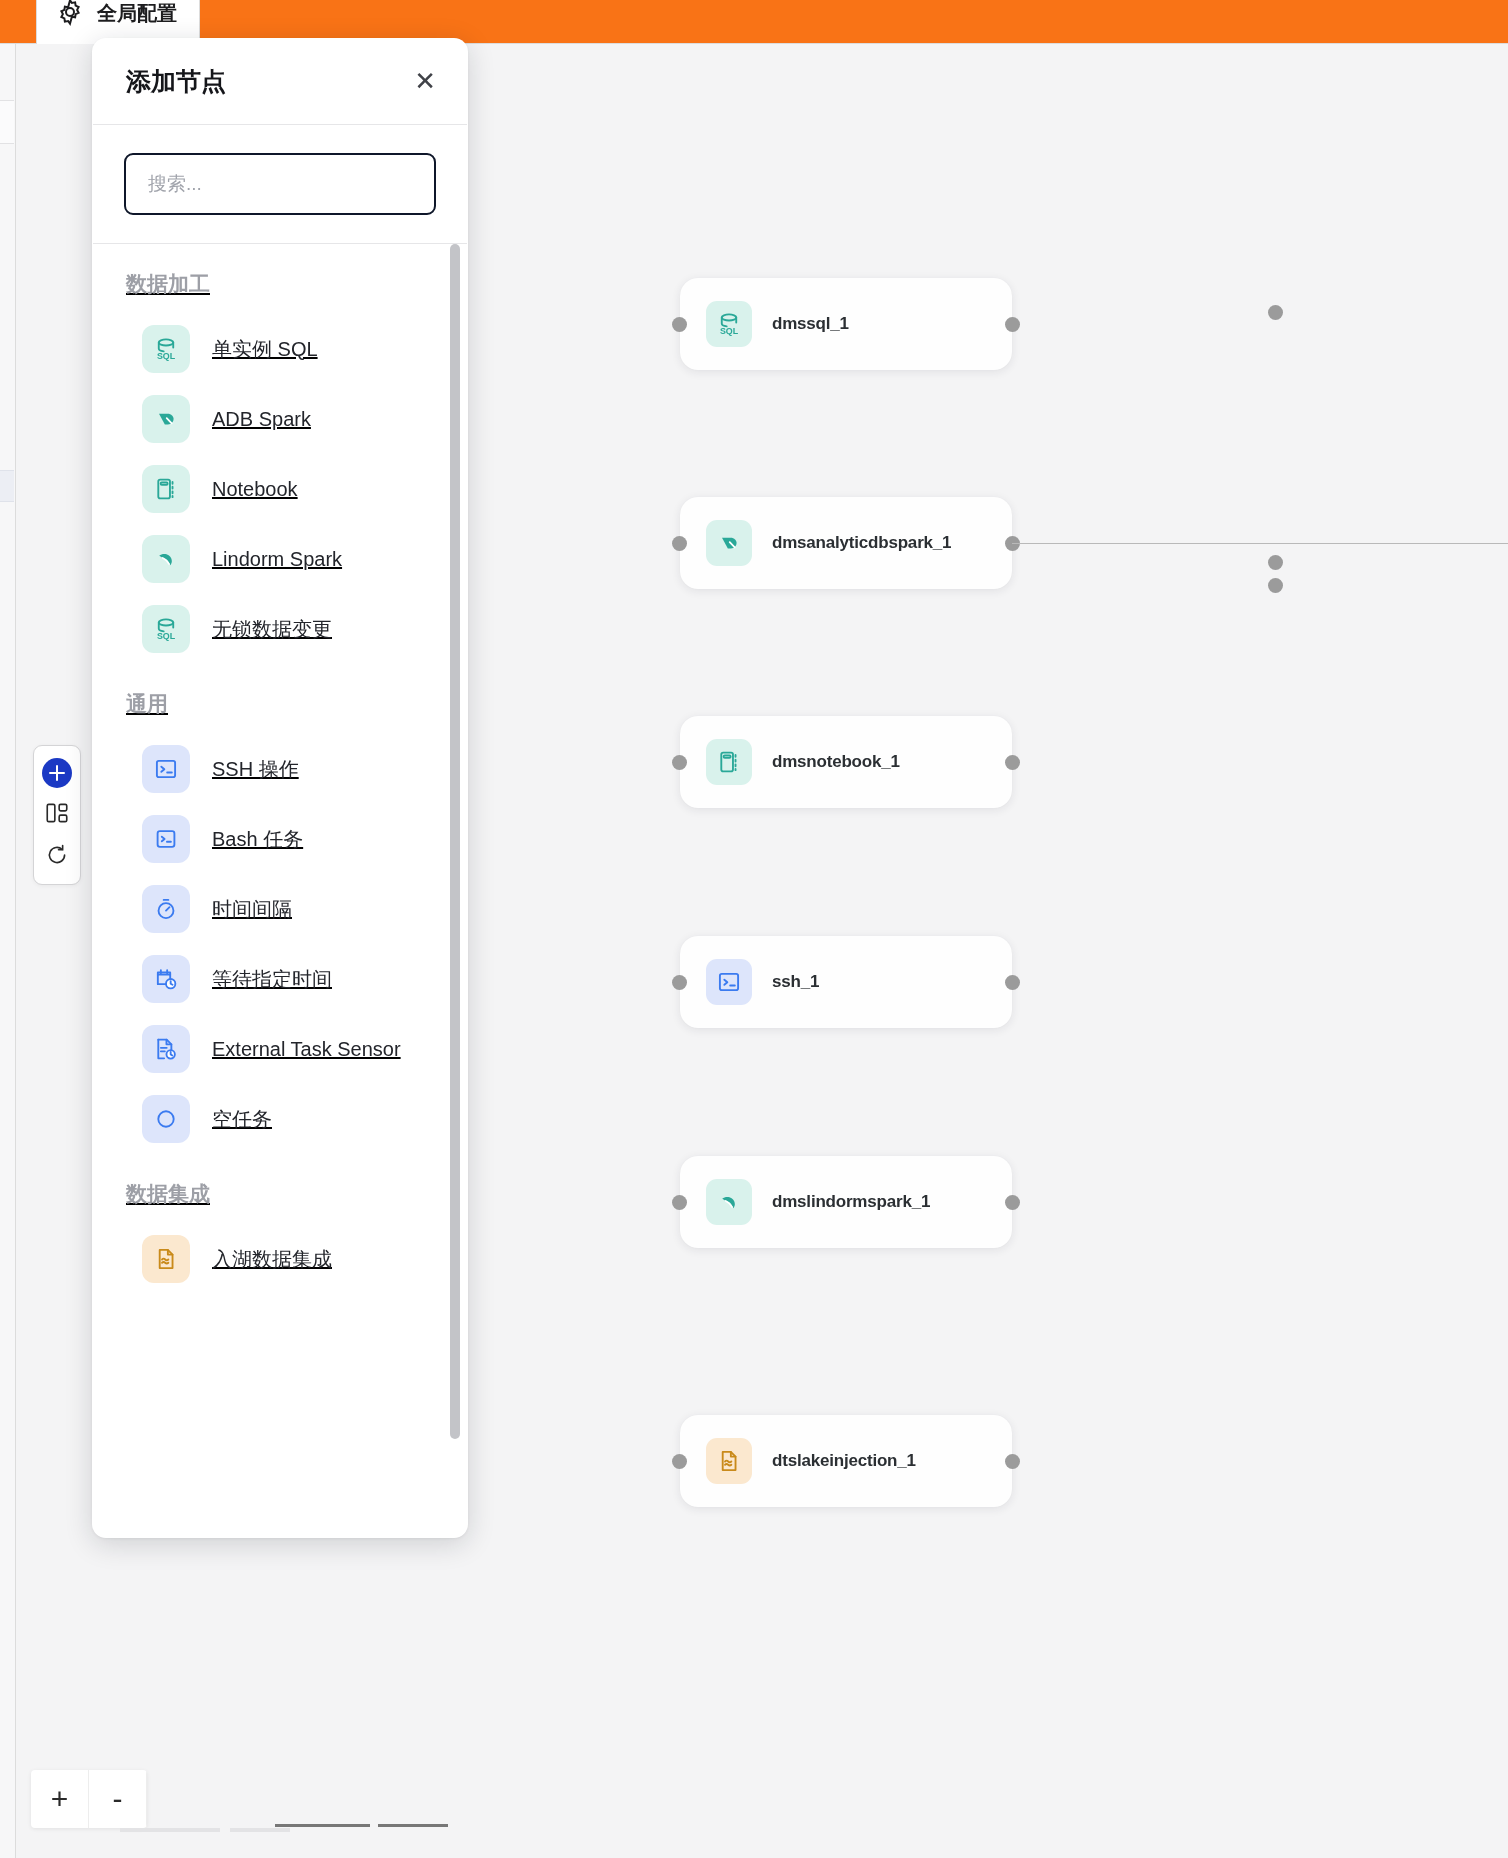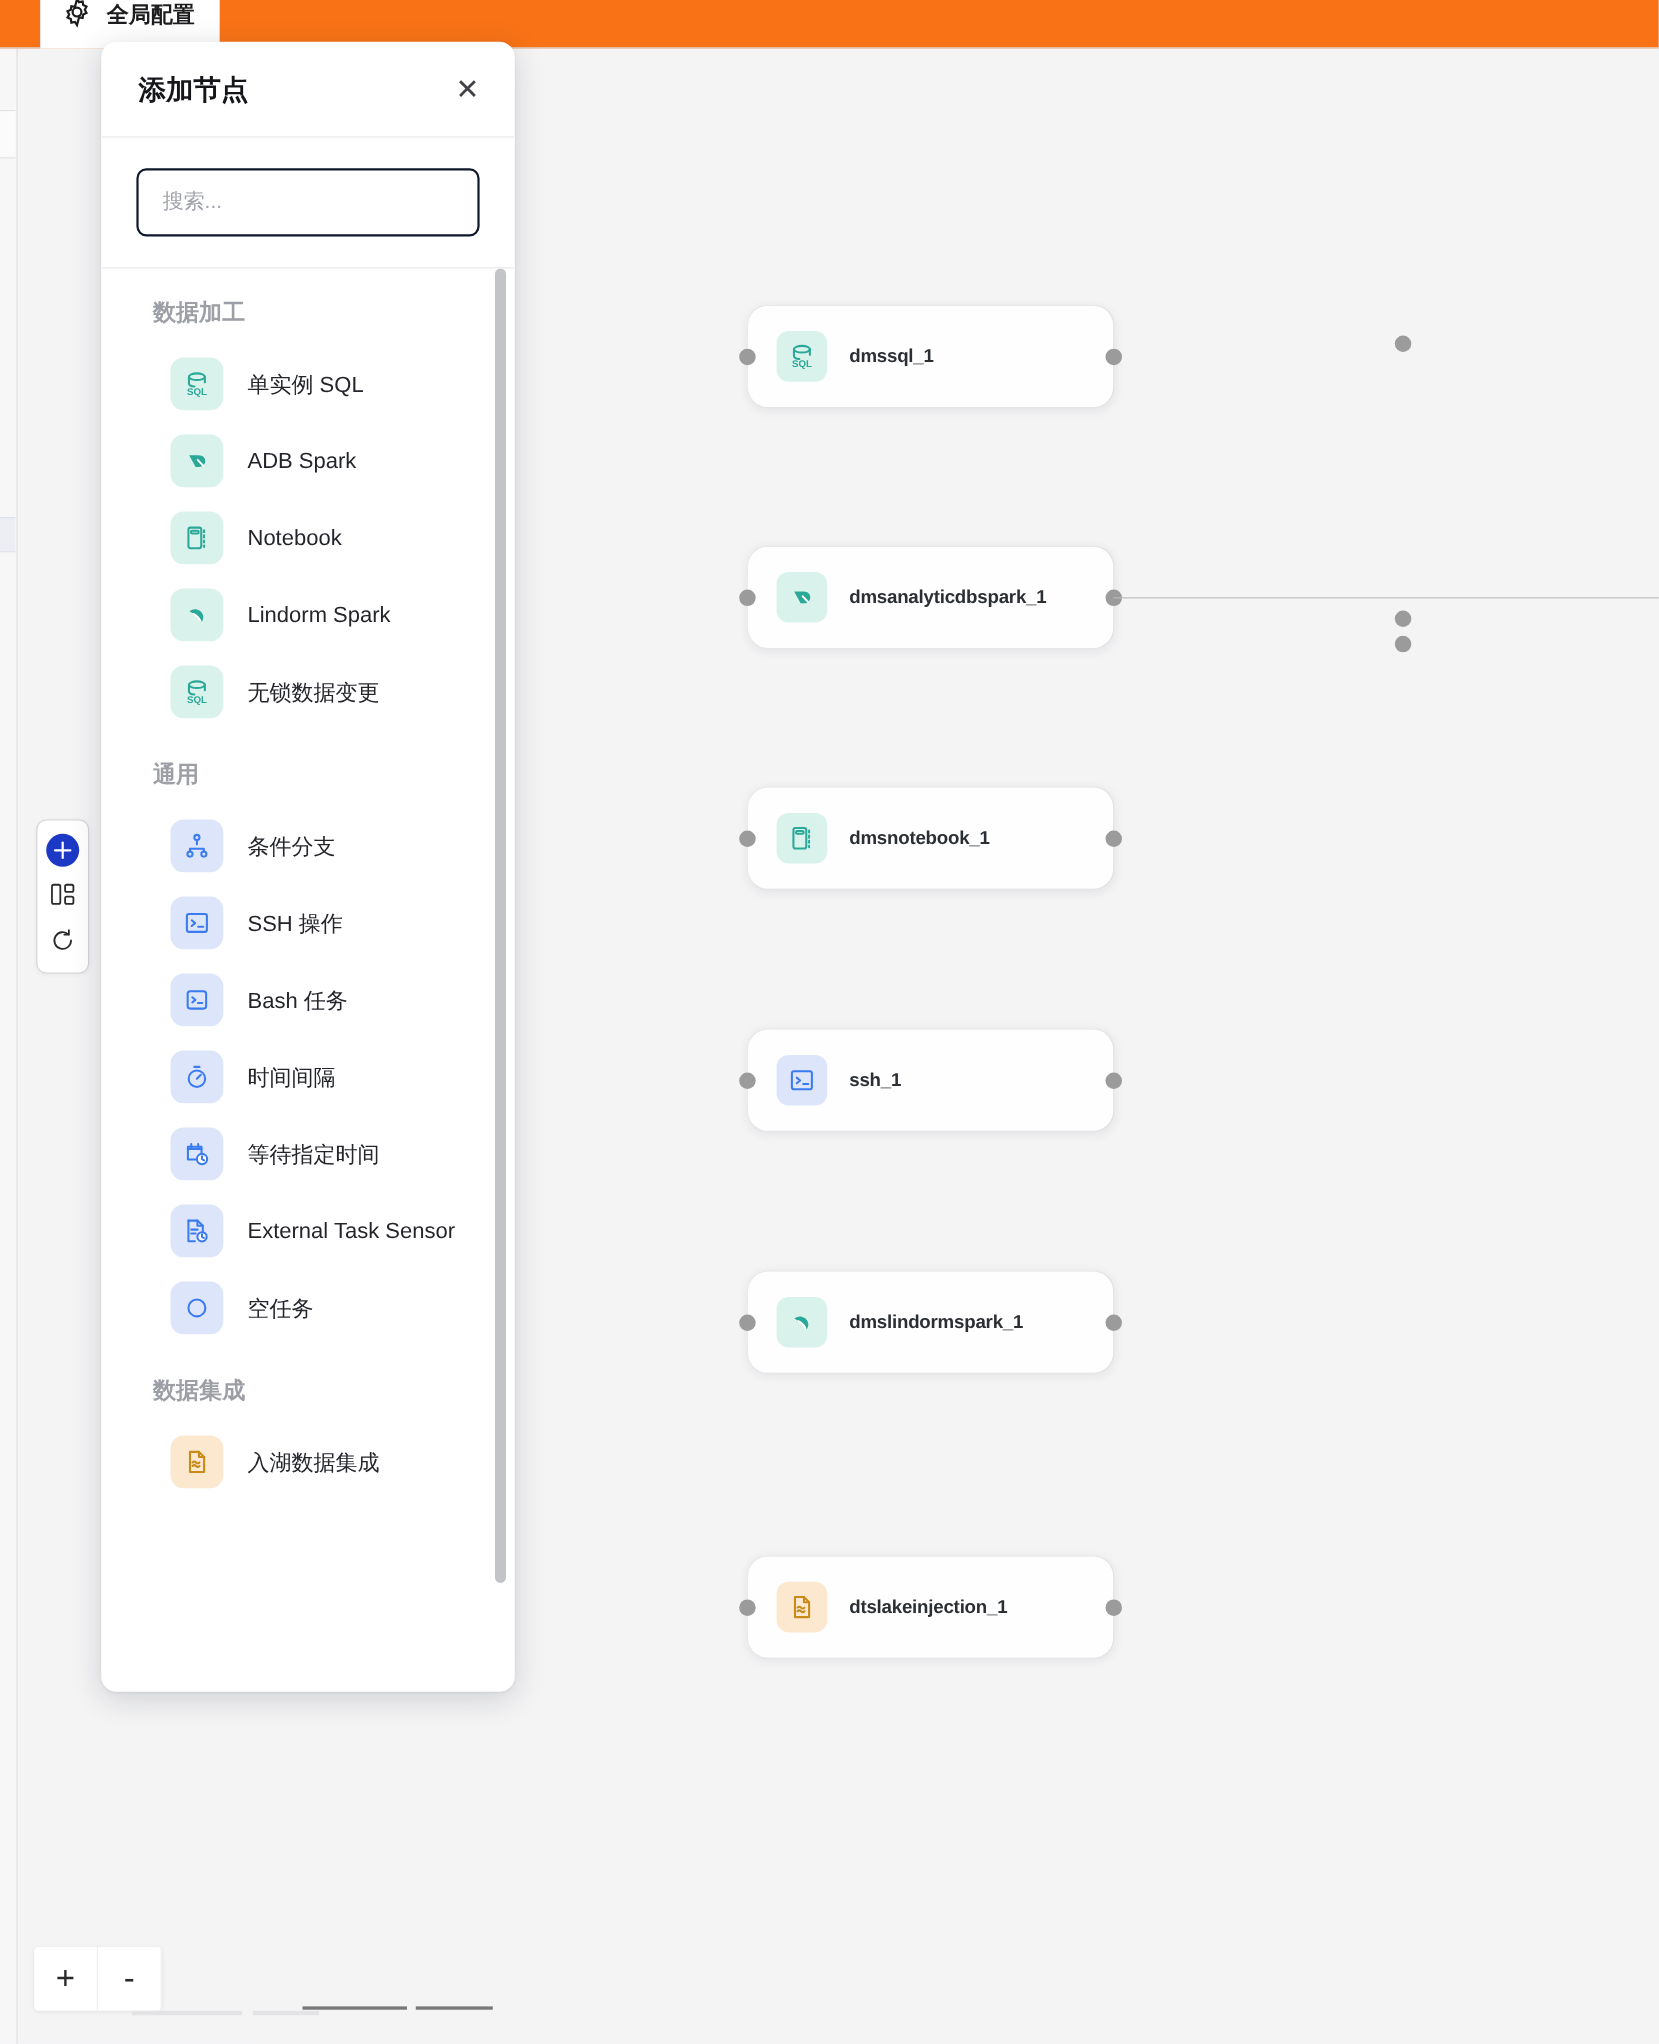--- a/index.html
+++ b/index.html
@@ -155,22 +155,23 @@
   .panel-search input {
     border: none; outline: none; width: 100%;
     font-size: 19px; color: #2b2d33;
     font-family: "Liberation Sans", "DejaVu Sans", sans-serif;
     background: transparent;
   }
   .panel-search input::placeholder { color: #a0a3ab; }
 
   .panel-list {
     flex: 1 1 auto; overflow-y: auto;
-    padding: 0 0 30px 13px;
+    padding: 0 0 30px 0;
     position: relative;
+    text-decoration: underline;
   }
   .group-title {
     font-size: 21px; font-weight: 700; color: #9d9fa6;
     padding: 26px 0 16px 34px;
   }
   .list-item {
     display: flex; align-items: center; gap: 22px;
     padding: 11px 0 11px 50px; cursor: pointer;
   }
   .item-icon {
@@ -386,31 +387,20 @@
               <path d="M18.2 6.4v4.4" fill="none" stroke="#2aa898" stroke-width="1.6" stroke-linecap="round" stroke-linejoin="round"></path>
               <text x="12" y="20.4" font-size="7.6" font-family="Liberation Sans, sans-serif" font-weight="700" fill="#2aa898" text-anchor="middle">SQL</text>
             </svg>
           </div>
           <div class="item-label">无锁数据变更</div>
         </div>
         <div class="group-title">通用</div>
         <div class="list-item">
           <div class="item-icon ic-blue">
             <svg width="28" height="28" viewBox="0 0 24 24">
-              <circle cx="12" cy="5.4" r="2" fill="none" stroke="#3b7bf0" stroke-width="1.6" stroke-linecap="round" stroke-linejoin="round"></circle>
-              <circle cx="6.6" cy="18.4" r="2" fill="none" stroke="#3b7bf0" stroke-width="1.6" stroke-linecap="round" stroke-linejoin="round"></circle>
-              <circle cx="17.4" cy="18.4" r="2" fill="none" stroke="#3b7bf0" stroke-width="1.6" stroke-linecap="round" stroke-linejoin="round"></circle>
-              <path d="M12 7.4v3.4M6.6 16.4v-2.2h10.8v2.2M6.6 14.2h10.8" fill="none" stroke="#3b7bf0" stroke-width="1.6" stroke-linecap="round" stroke-linejoin="round"></path>
-            </svg>
-          </div>
-          <div class="item-label">条件分支</div>
-        </div>
-        <div class="list-item">
-          <div class="item-icon ic-blue">
-            <svg width="28" height="28" viewBox="0 0 24 24">
               <rect x="4.2" y="5" width="15.6" height="14" rx="1.6" fill="none" stroke="#3b7bf0" stroke-width="1.6" stroke-linecap="round" stroke-linejoin="round"></rect>
               <path d="M8 10l2.6 2.2L8 14.4" fill="none" stroke="#3b7bf0" stroke-width="1.6" stroke-linecap="round" stroke-linejoin="round"></path>
               <path d="M13 15h4" fill="none" stroke="#3b7bf0" stroke-width="1.6" stroke-linecap="round" stroke-linejoin="round"></path>
             </svg>
           </div>
           <div class="item-label">SSH 操作</div>
         </div>
         <div class="list-item">
           <div class="item-icon ic-blue">
             <svg width="28" height="28" viewBox="0 0 24 24">

